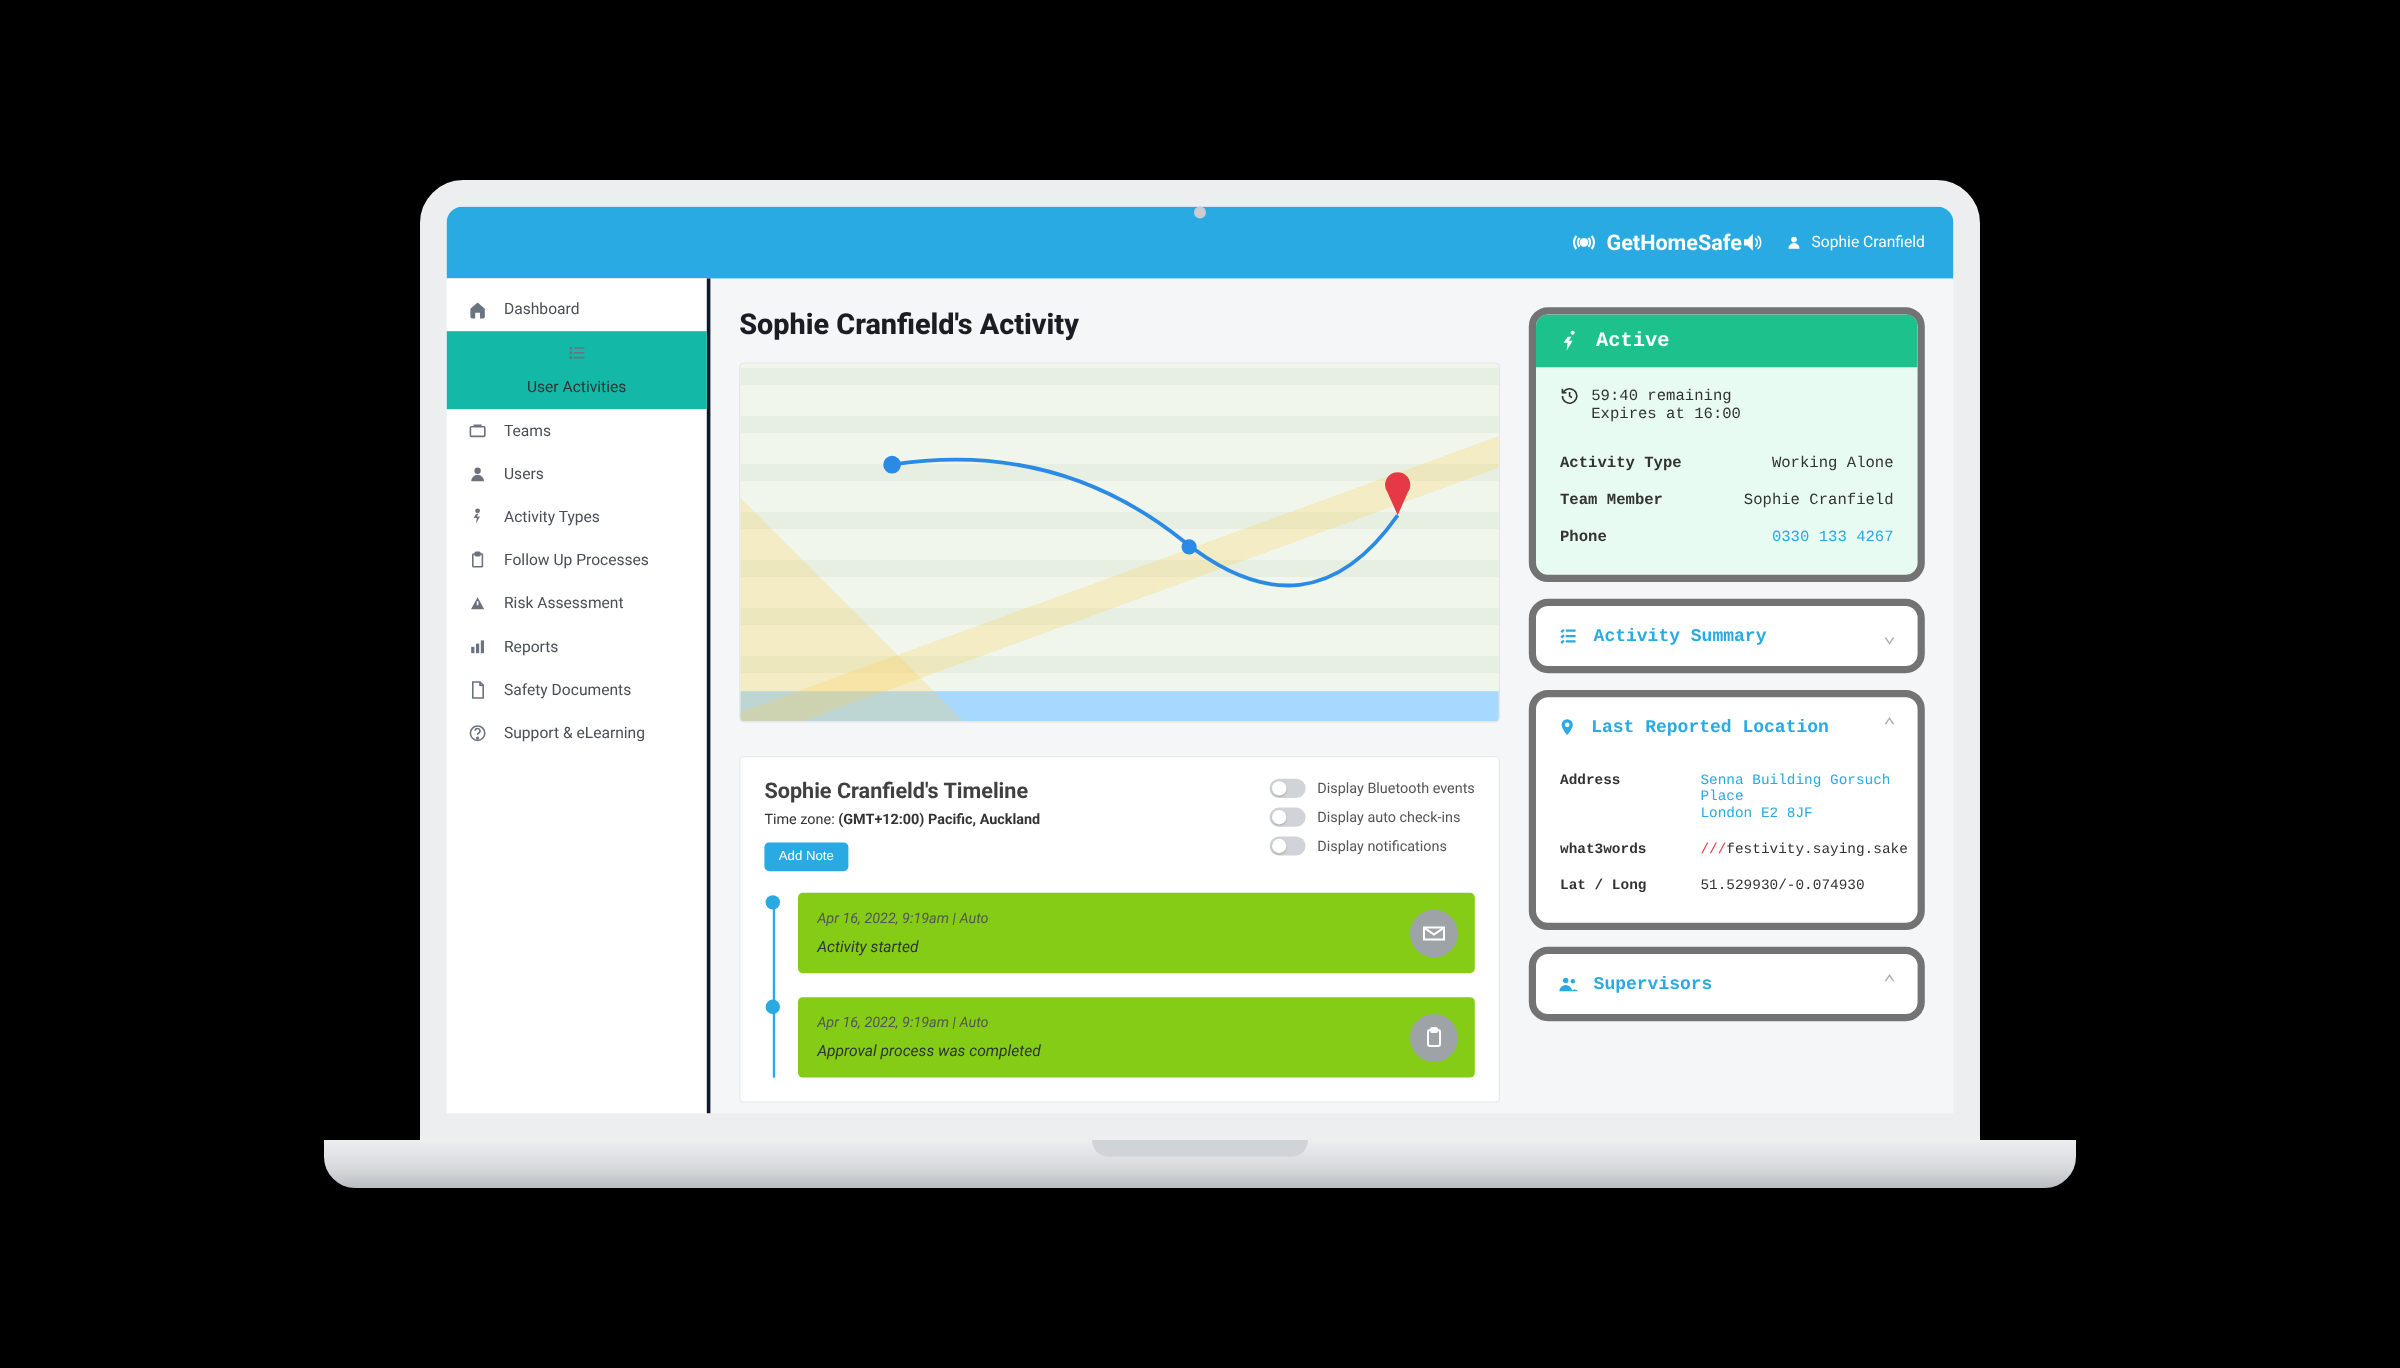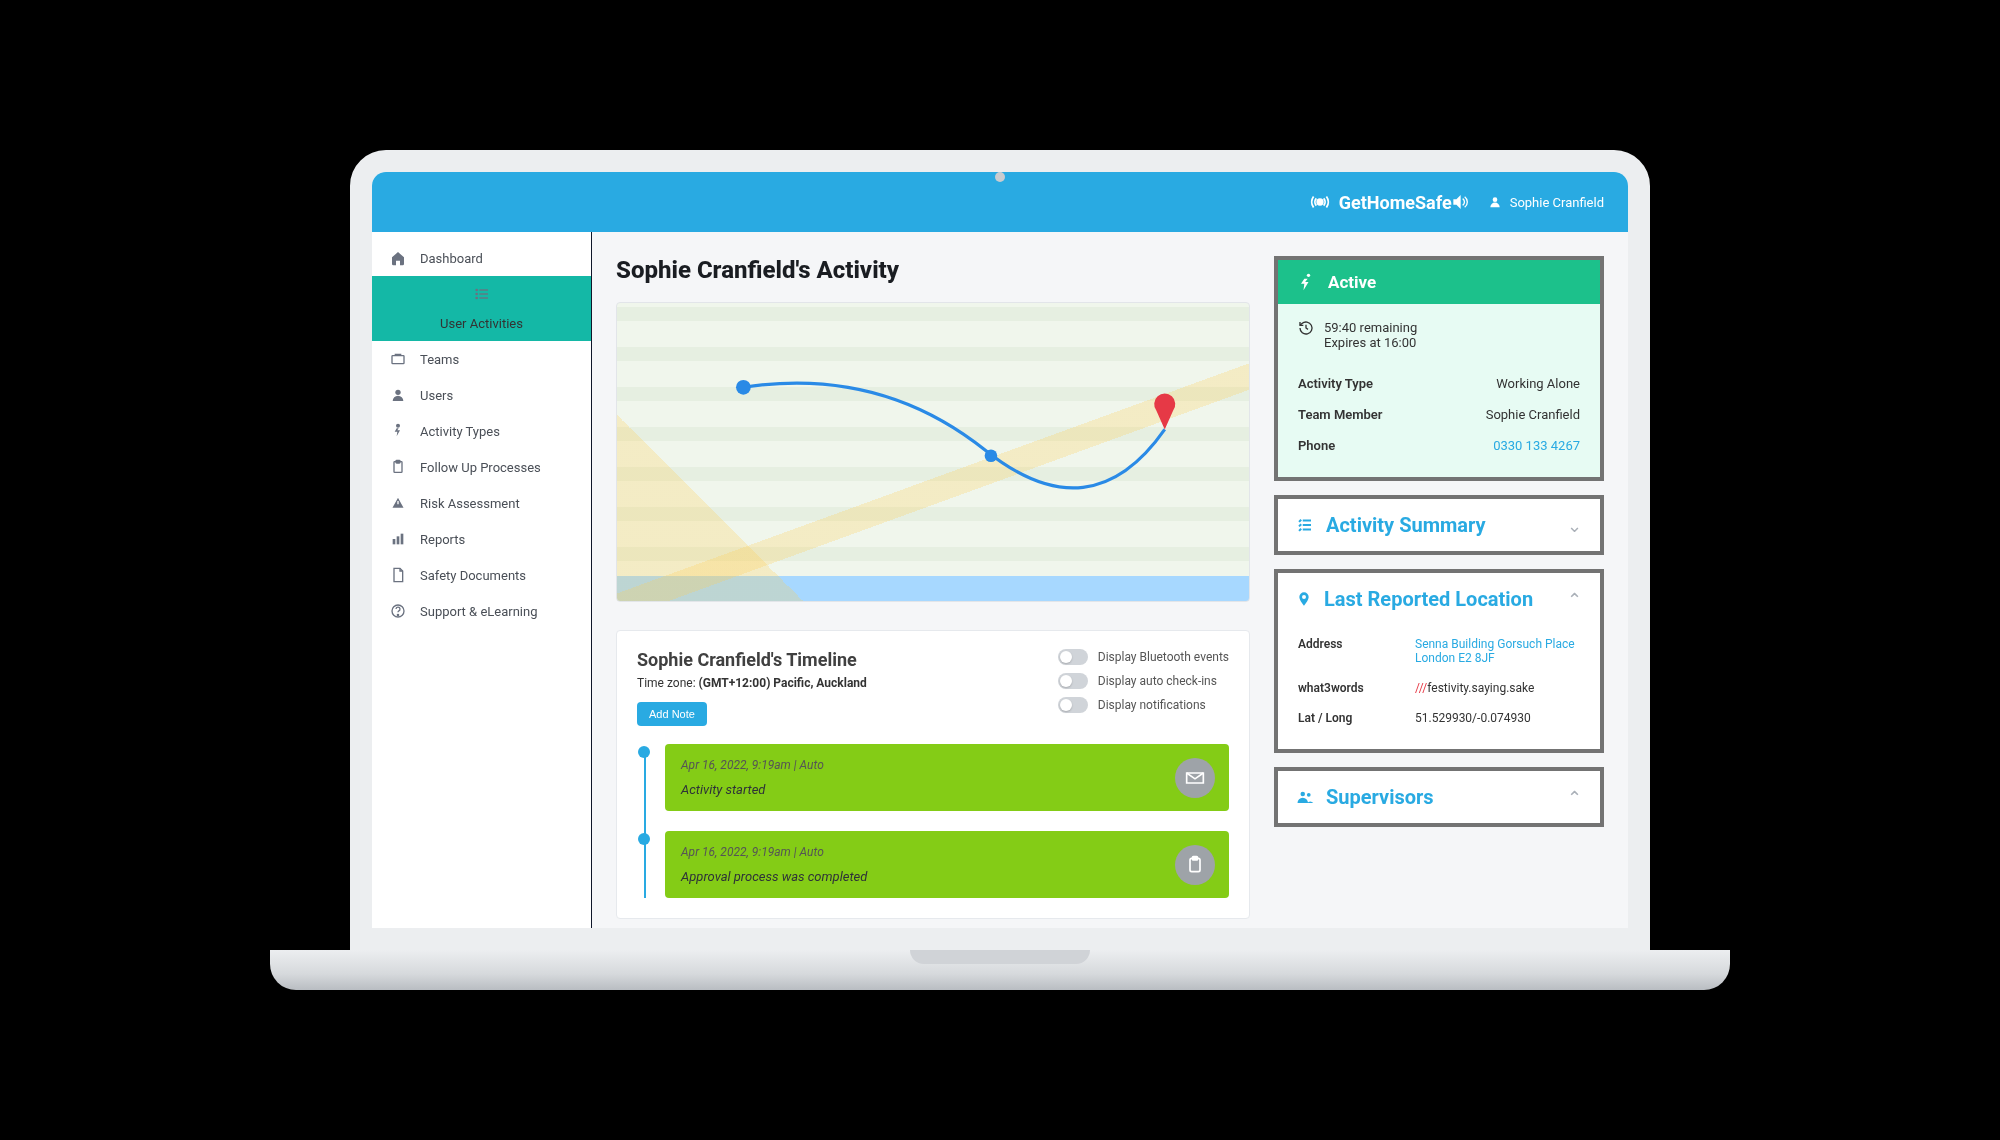--- a/index.html
+++ b/index.html
@@ -70,21 +70,21 @@
 .brand { display: flex; align-items: center; gap: 8px; font-weight: 700; font-size: 18px; }
 .brand-icon { width: 22px; height: 22px; }
 .topbar-right { display: flex; align-items: center; gap: 20px; font-size: 13px; }
 .topbar-user { display: flex; align-items: center; gap: 8px; }
 
 .app-body { display: flex; height: calc(100% - 48px); }
 
 .sidebar {
   width: 220px;
   background: #fff;
-  border-right: 1px solid #0f172a;
+  border-right: 3px solid #0f172a;
   padding-top: 8px;
   flex-shrink: 0;
 }
 .nav-item {
   display: flex;
   align-items: center;
   gap: 14px;
   padding: 10px 18px;
   font-size: 13px;
   color: #4a4f57;
@@ -163,38 +163,38 @@
   padding: 14px 16px; position: relative; font-style: italic;
 }
 .tl-meta { font-size: 12px; color: #555; margin-bottom: 10px; }
 .tl-text { font-size: 13px; color: #2e3238; }
 .tl-icon {
   position: absolute; right: 14px; top: 50%; transform: translateY(-50%);
   width: 40px; height: 40px; background: #9ea3a8; border-radius: 50%;
   display: flex; align-items: center; justify-content: center; color: #fff;
 }
 
-.card { background: #fff; border: 4px solid #737373; border-radius: 0; overflow: hidden; }
+.card { background: #fff; border: 6px solid #737373; border-radius: 16px; overflow: hidden; font-family: Liberation Mono, monospace; }
 .card.mint { background: #e7fbf3; }
 .status-header {
   background: #1cc18b; color: #fff;
   display: flex; align-items: center; gap: 12px;
   padding: 12px 18px; font-weight: 700; font-size: 17px;
 }
 .status-body { padding: 16px 20px; }
 .remain-row { display: flex; align-items: flex-start; gap: 10px; font-size: 13px; color: #333; margin-bottom: 18px; }
 .info-row { display: flex; justify-content: space-between; font-size: 13px; padding: 8px 0; color: #333; }
 .info-row .key { font-weight: 600; }
 .info-row a { color: #29aae2; text-decoration: none; }
 
 .section-header {
   display: flex; align-items: center; justify-content: space-between;
   padding: 14px 18px; cursor: pointer;
 }
-.section-title { display: flex; align-items: center; gap: 12px; font-weight: 700; font-size: 20px; color: #29aae2; }
+.section-title { display: flex; align-items: center; gap: 12px; font-weight: 700; font-size: 15px; color: #29aae2; }
 .chev { color: #aab0b8; font-size: 18px; }
 .section-body { padding: 4px 20px 16px; }
 .loc-row { display: flex; gap: 12px; font-size: 12px; padding: 8px 0; color: #333; }
 .loc-row .key { font-weight: 600; width: 105px; flex-shrink: 0; }
 .loc-row .val { flex: 1; }
 .loc-row a { color: #29aae2; text-decoration: none; }
 .w3w-slashes { color: #e63946; }
 </style>
 </head>
 <body>

